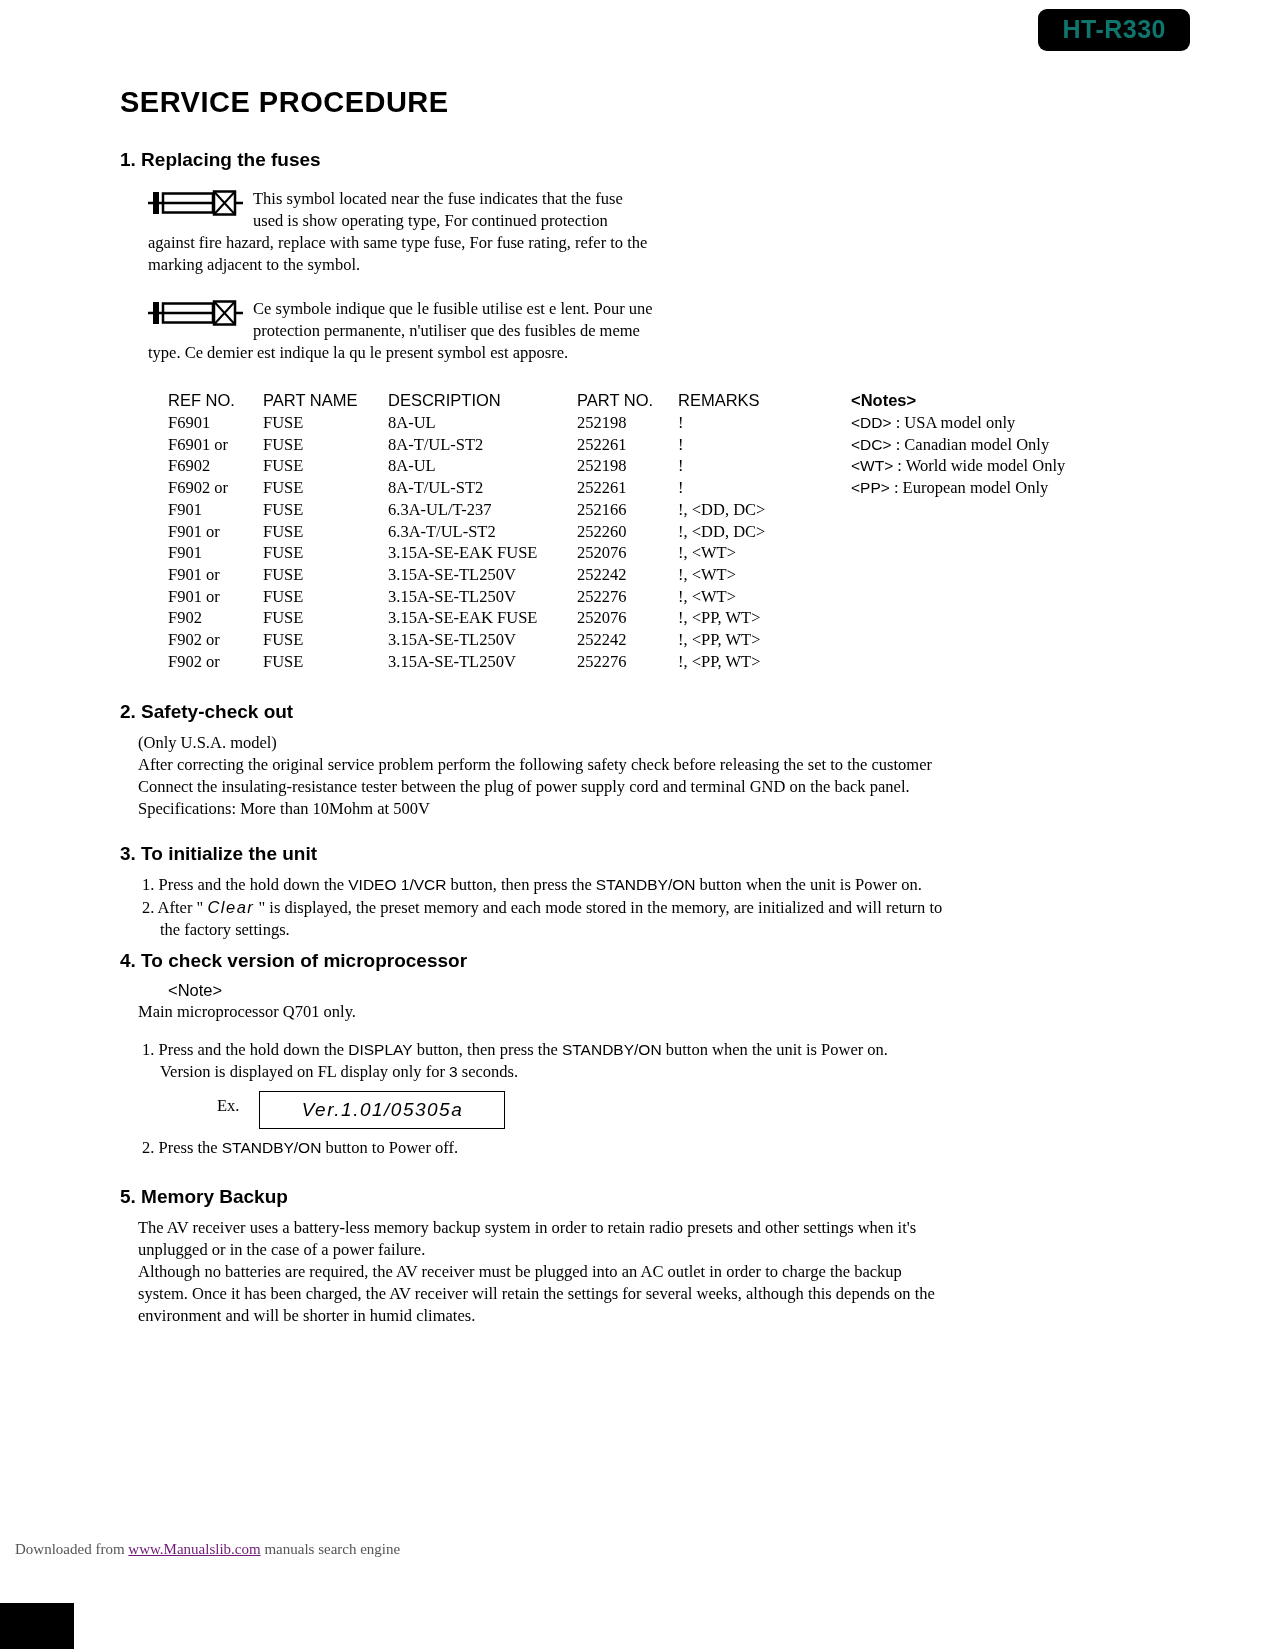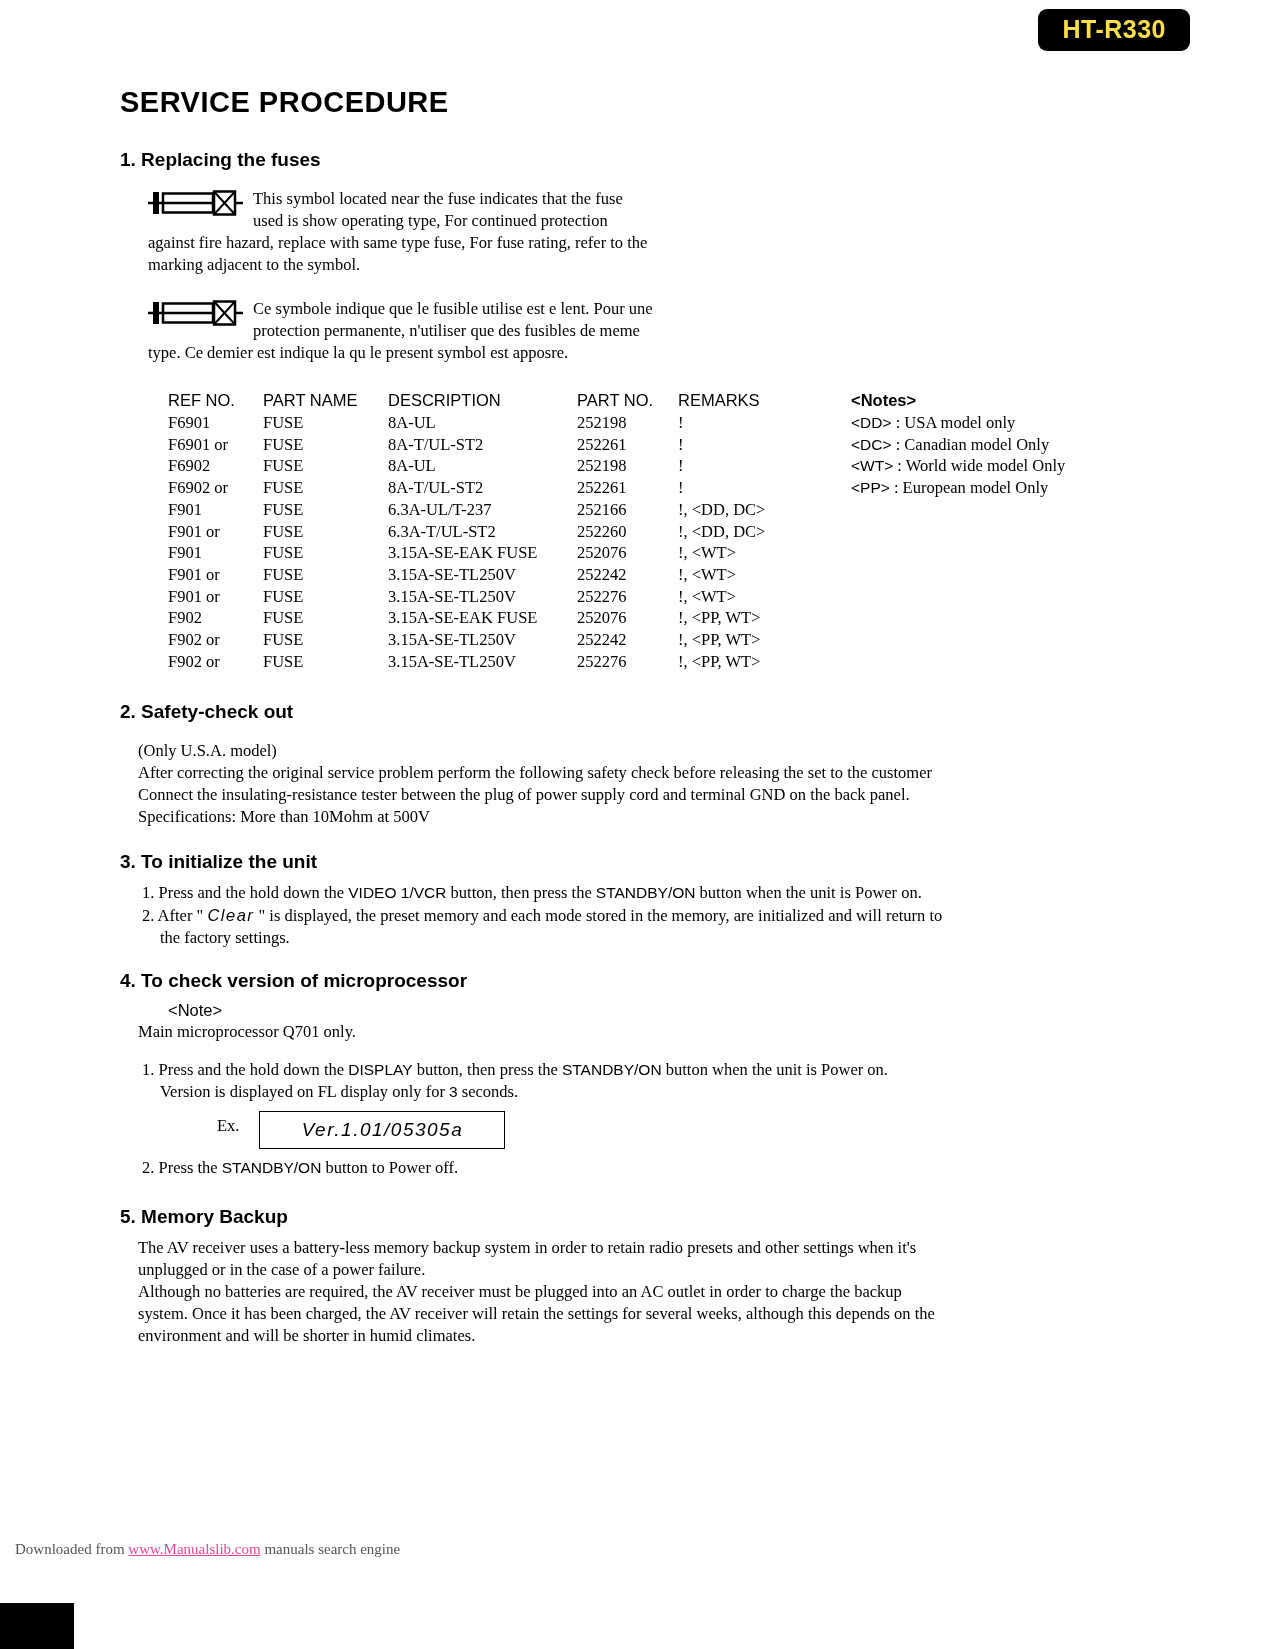--- a/index.html
+++ b/index.html
@@ -5,43 +5,43 @@
   * { margin:0; padding:0; box-sizing:border-box; }
   html,body { background:#fff; }
   body {
     width:1275px; height:1649px; position:relative; overflow:hidden;
     font-family:"Liberation Serif", serif; color:#000;
   }
   .page { padding:86px 60px 0 120px; position:relative; }
 
   .badge {
     position:absolute; top:9px; right:85px;
-    background:#000; color:#fde047; border-radius:9px;
+    background:#000; color:#0f766e; border-radius:9px;
     font-family:"Liberation Sans", sans-serif; font-weight:bold;
     font-size:25px; line-height:1; padding:8px 24px 9px 24px;
     letter-spacing:0.5px;
   }
 
   h1.title {
     font-family:"Liberation Sans", sans-serif; font-weight:bold;
     font-size:29px; line-height:32px; letter-spacing:0.5px;
   }
   h2.sec-h {
     font-family:"Liberation Sans", sans-serif; font-weight:bold;
     font-size:19px; line-height:24px;
   }
 
   .body-text { font-size:16.5px; line-height:22px; }
 
   .sym-para { width:505px; margin-left:28px; font-size:16.5px; line-height:22px; }
   .sym-para .fuse-sym { float:left; margin:2px 10px 2px 0; }
   .mt30{margin-top:30px;} .mt28{margin-top:28px;} .mt26{margin-top:26px;}
-  .mt24{margin-top:20px;} .mt22{margin-top:22px;} .mt16{margin-top:16px;}
+  .mt24{margin-top:8px;} .mt22{margin-top:22px;} .mt16{margin-top:16px;}
   .mt14{margin-top:8px;} .mt10{margin-top:8px;} .mt8{margin-top:8px;}
-  .mt6{margin-top:6px;} .mt4{margin-top:16px;}
+  .mt6{margin-top:6px;} .mt4{margin-top:8px;}
 
   .table-area { position:relative; margin-left:48px; margin-top:24px; }
   table.fuse-table { border-collapse:collapse; }
   table.fuse-table th {
     text-align:left; font-family:"Liberation Sans", sans-serif;
     font-weight:normal; font-size:16.5px; line-height:24px; padding:0;
   }
   table.fuse-table td {
     font-size:16.5px; line-height:21.7px; padding:0; vertical-align:top;
     white-space:nowrap;
@@ -74,21 +74,21 @@
     display:flex; align-items:center; justify-content:center;
   }
   .version-box .lcd { font-size:19px; }
 
   .s5-para { width:800px; }
 
   .footer {
     position:absolute; left:15px; top:1541px; font-size:15px;
     color:#555; font-family:"Liberation Serif", serif;
   }
-  .footer a { color:#ec4899; text-decoration:underline; }
+  .footer a { color:#701a75; text-decoration:underline; }
   .corner-mark {
     position:absolute; left:0; bottom:0; width:74px; height:46px; background:#000;
   }
 </style>
 </head>
 <body>
 
 <div class="badge">HT-R330</div>
 
 <div class="page">

